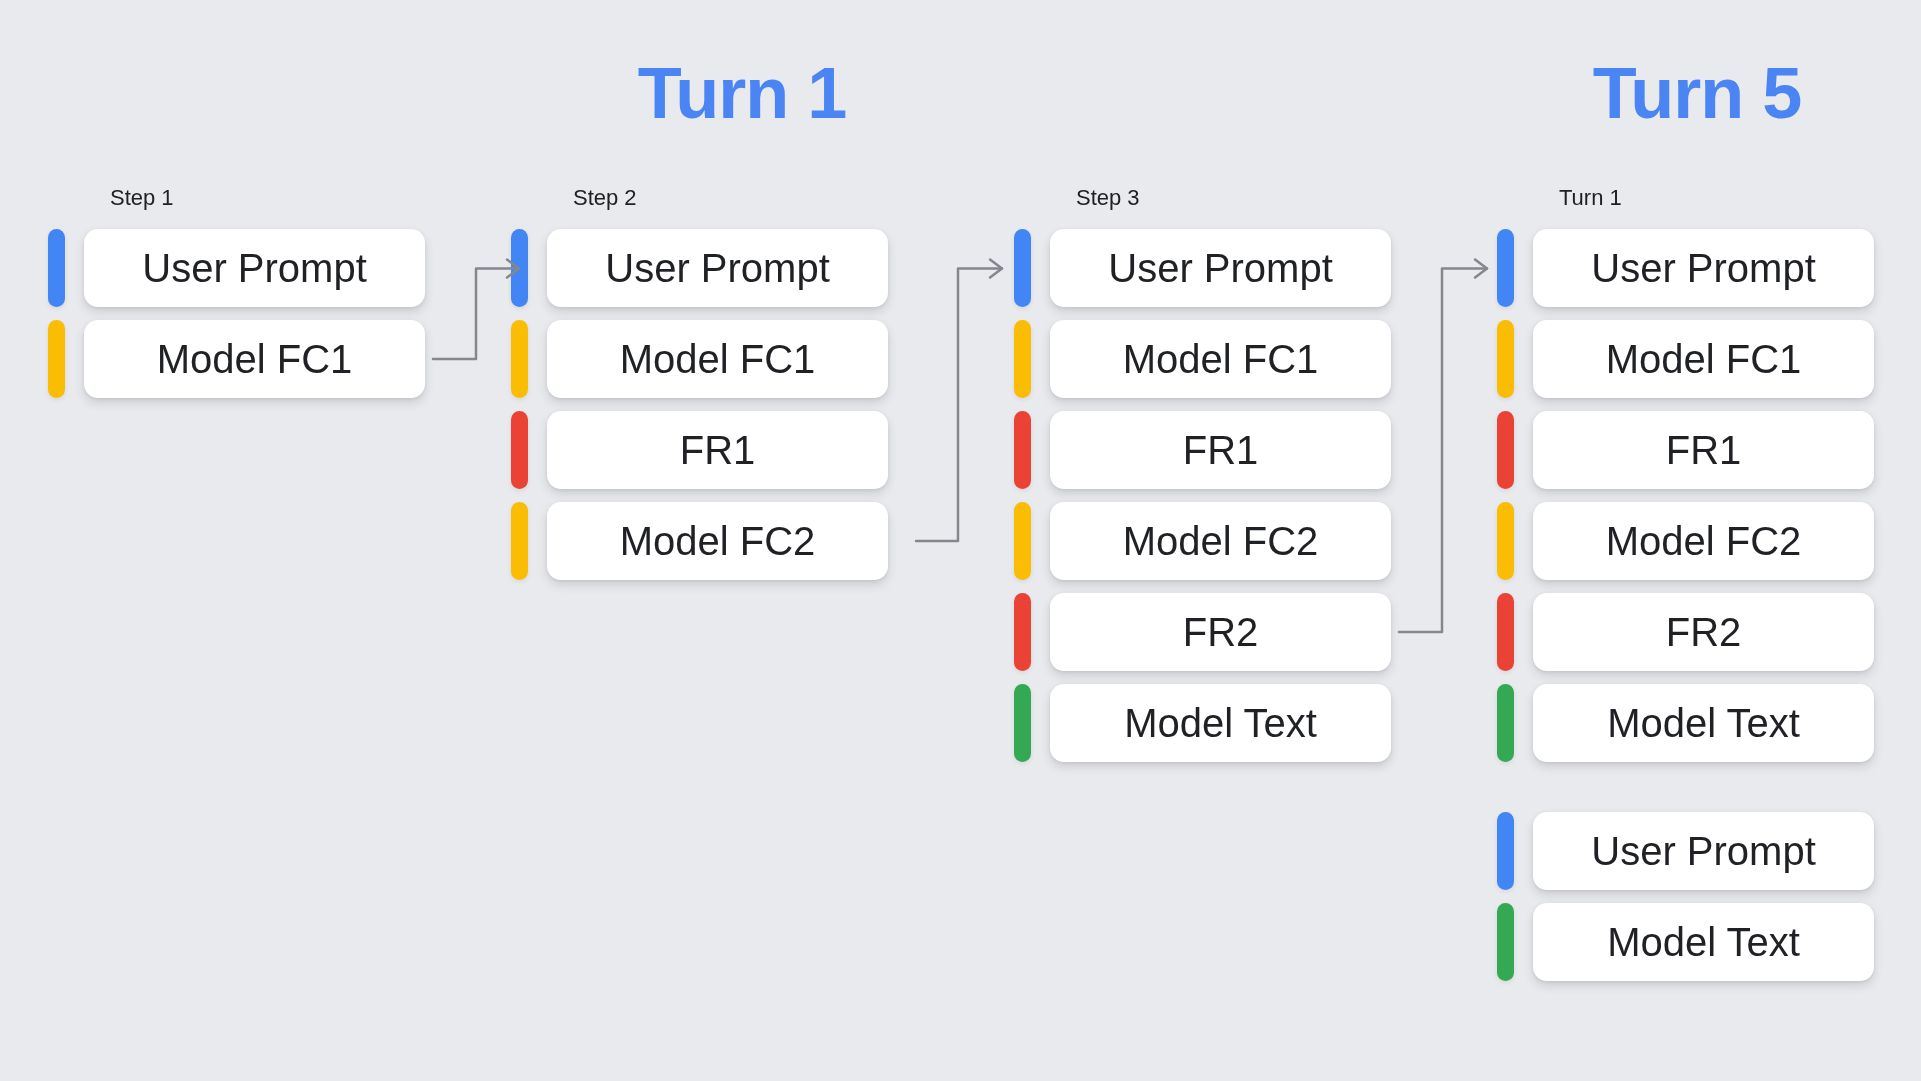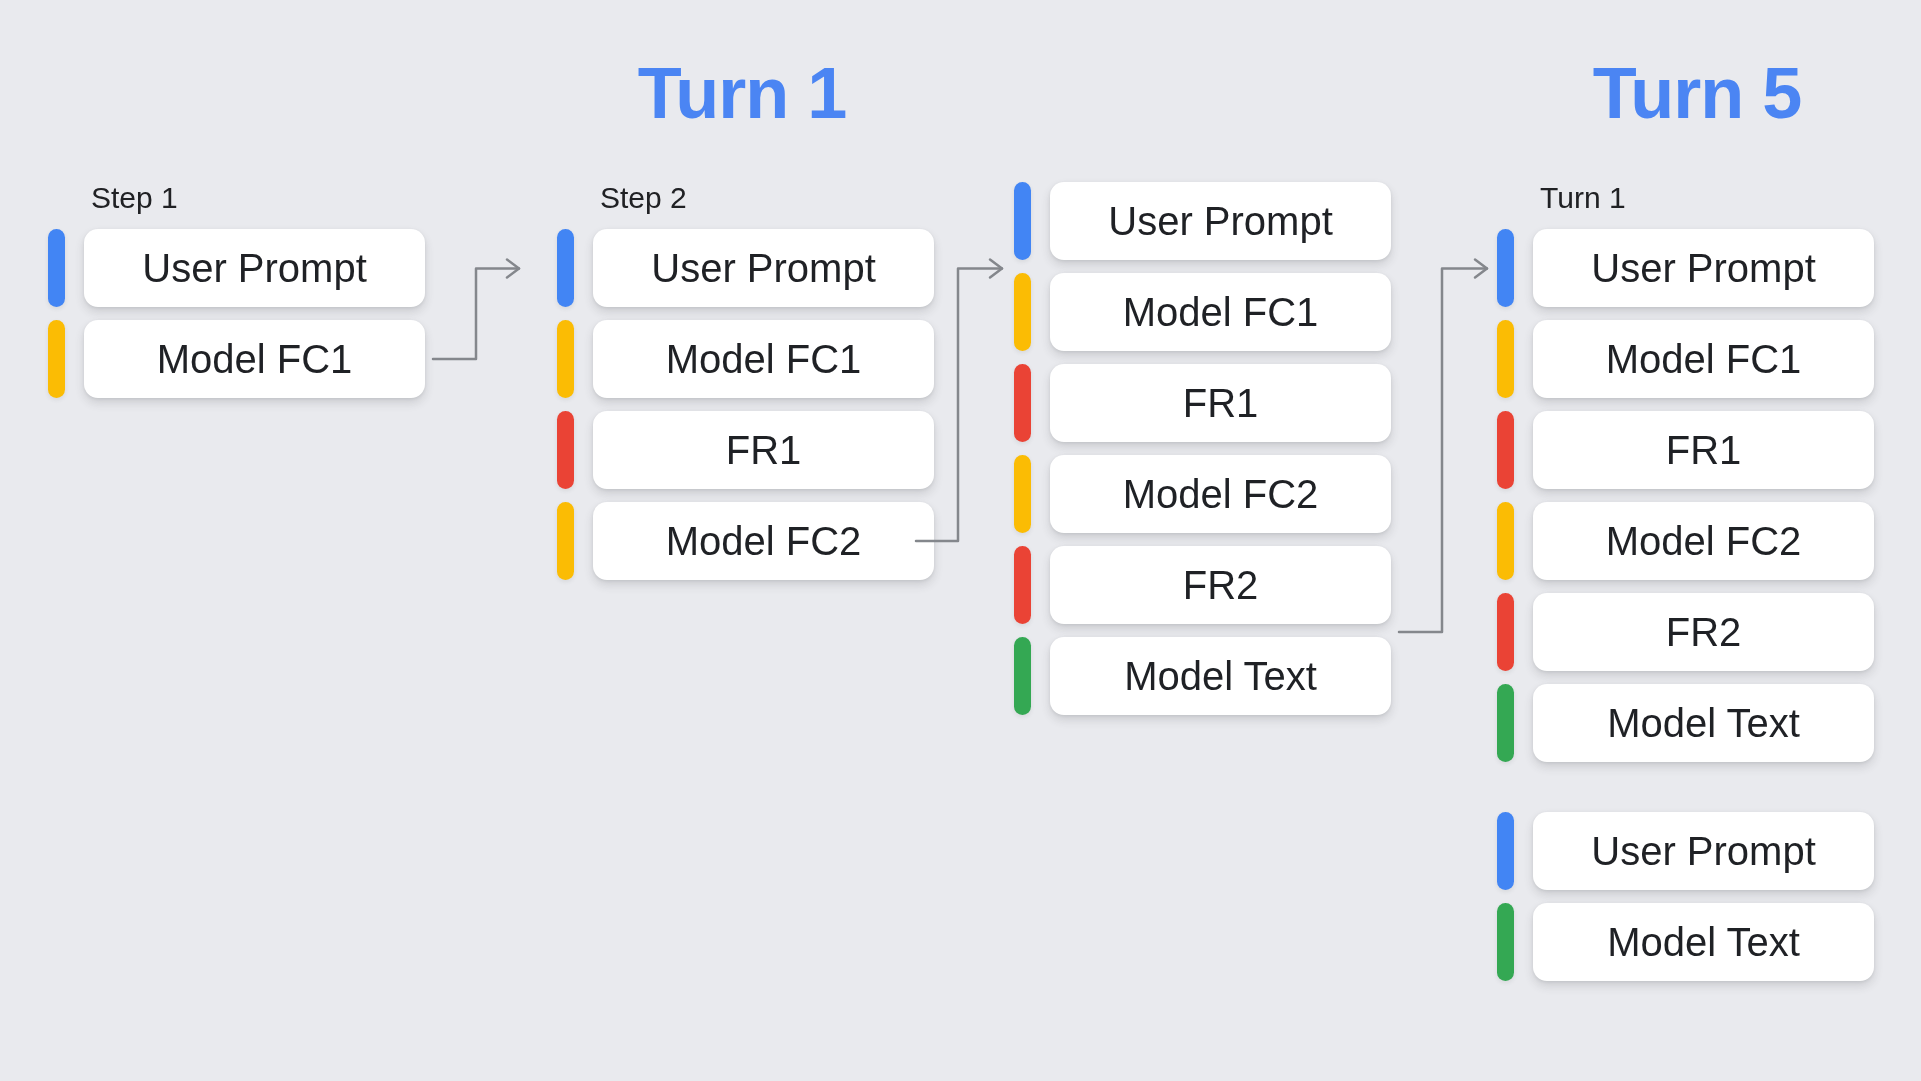--- a/index.html
+++ b/index.html
@@ -31,28 +31,28 @@
     white-space:nowrap;
   }
   #title-turn1{left:552px;}
   #title-turn2{left:1507px;}
 
   .column{
     position:absolute;top:182px;
     display:flex;flex-direction:column;width:377px;
   }
   #col-step1{left:48px;}
-  #col-step2{left:557px;justify-content:flex-end;}
+  #col-step2{left:511px;justify-content:flex-end;}
   #col-step3{left:1014px;}
   #col-turn1{left:1497px;}
   #col-turn2-step1{left:1497px;top:812px;}
 
   .col-label{
-    margin-left:43px;margin-bottom:15px;
-    font-size:30px;line-height:32px;
+    margin-left:62px;margin-bottom:15px;
+    font-size:22px;line-height:32px;
     color:var(--label-text);
     white-space:nowrap;
   }
   .rows{display:flex;flex-direction:column;gap:13px;}
   .row{display:flex;align-items:stretch;}
   .bar{
     width:17px;flex:none;
     border-radius:9px;margin-right:19px;
     background:#c4c7cc;
     box-shadow:0 2px 4px rgba(60,64,67,.10);
@@ -114,20 +114,21 @@
       <div class="box">FR1</div>
     </div>
     <div class="row">
       <span class="bar" style="background: rgb(251, 188, 4);"></span>
       <div class="box">Model FC2</div>
     </div>
   </div>
 </section>
 
 <section class="column" id="col-step3">
+  <div class="col-label">Step 3</div>
   <div class="rows">
     <div class="row">
       <span class="bar" style="background: rgb(66, 133, 244);"></span>
       <div class="box">User Prompt</div>
     </div>
     <div class="row">
       <span class="bar" style="background: rgb(251, 188, 4);"></span>
       <div class="box">Model FC1</div>
     </div>
     <div class="row">

